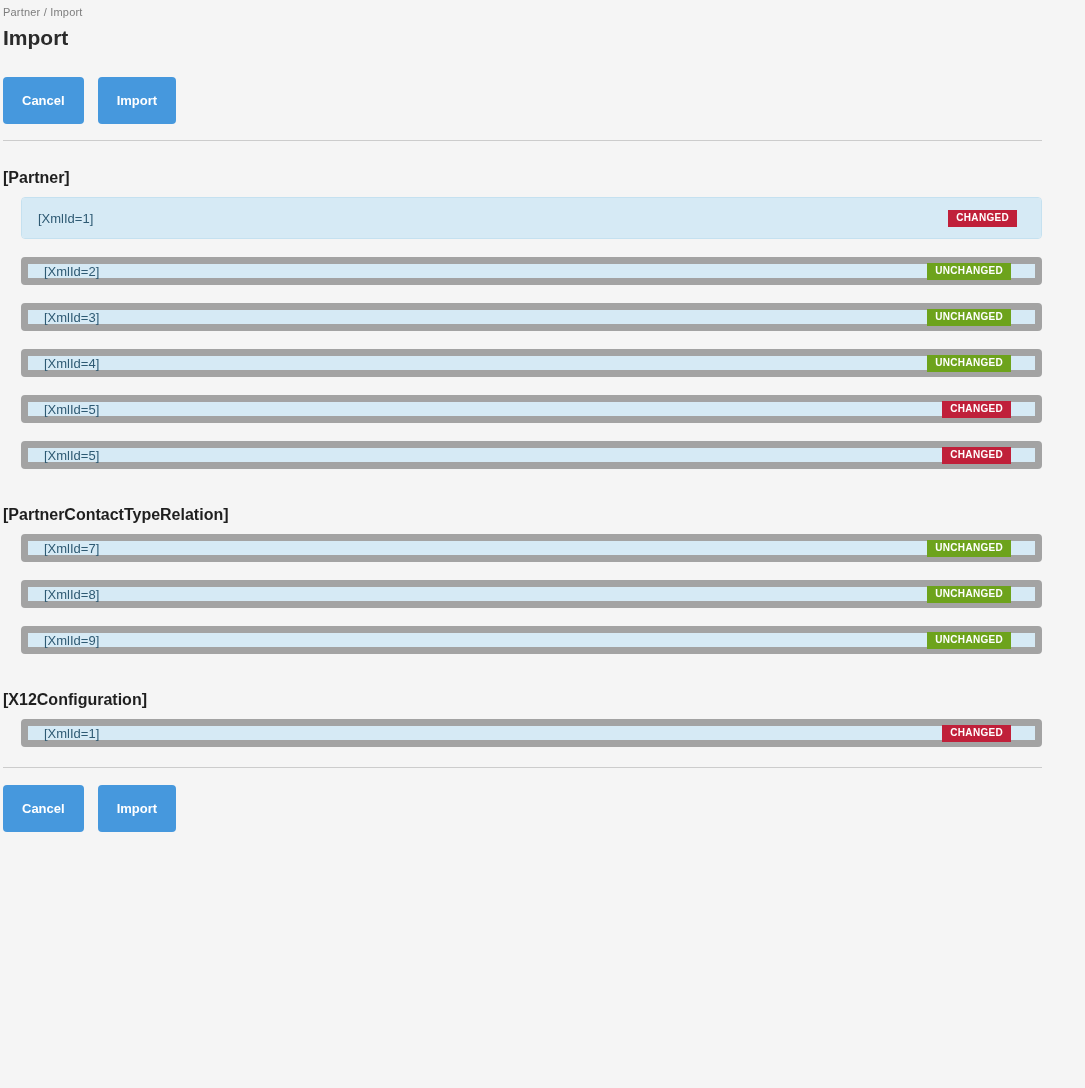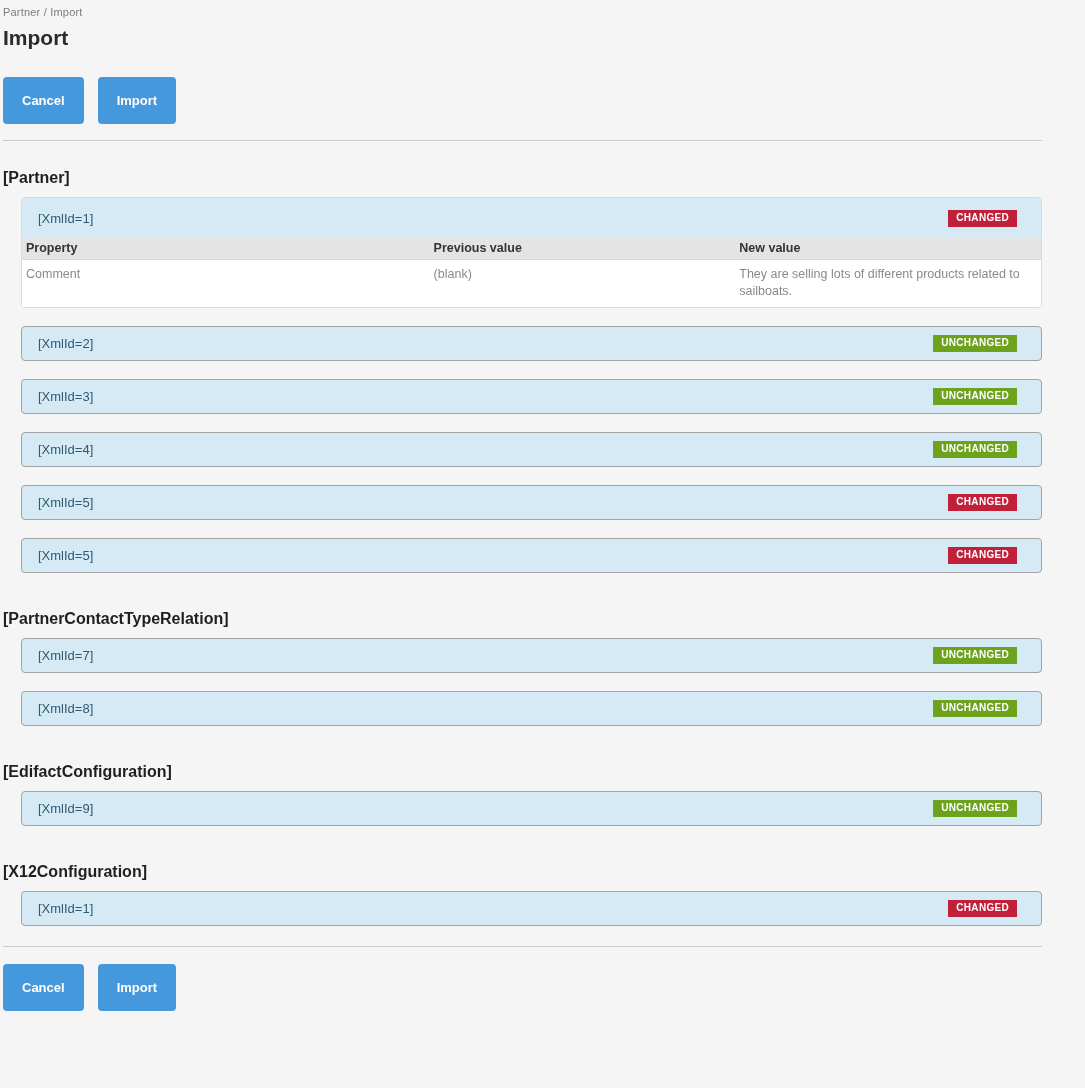--- a/index.html
+++ b/index.html
@@ -58,27 +58,27 @@
   .section-entries { margin-left: 18px; }
 
   .entry-card { margin-bottom: 18px; }
   .entry-card.has-table {
     border: 1px solid #c5e1f0;
     border-radius: 4px;
     overflow: hidden;
     background: #ffffff;
   }
   .entry-bar {
-    height: 35px;
+    height: 28px;
     display: flex;
     align-items: center;
     justify-content: space-between;
     padding: 0 24px 0 16px;
     background: #d6eaf5;
-    border: 1px solid #a3a3a3;
+    border: 7px solid #a3a3a3;
     border-radius: 4px;
   }
   .entry-card.has-table .entry-bar {
     height: 40px;
     border: none;
     border-radius: 0;
   }
   .entry-id {
     font-size: 13px;
     color: #2e5a73;
@@ -138,36 +138,20 @@
 
   <div>
   <div class="section">
     <div class="section-title">[Partner]</div>
     <div class="section-entries">
   <div class="entry-card has-table">
     <div class="entry-bar">
       <span class="entry-id">[XmlId=1]</span>
       <span class="status-badge" style="background: rgb(192, 32, 58);">CHANGED</span>
     </div>
-    <table class="changes-table">
-      <thead>
-                <tr>
-                  <th>Property</th>
-                  <th>Previous value</th>
-                  <th>New value</th>
-                </tr>
-              </thead>
-      <tbody>
-                <tr>
-                  <td>Comment</td>
-                  <td>(blank)</td>
-                  <td>They are selling lots of different products related to sailboats.</td>
-                </tr>
-              </tbody>
-    </table>
   </div>
 </div>
   </div>
 
   <div class="section">
     <div class="section-entries">
   <div class="entry-card">
     <div class="entry-bar">
       <span class="entry-id">[XmlId=2]</span>
       <span class="status-badge" style="background: rgb(109, 163, 28);">UNCHANGED</span>
@@ -228,21 +212,20 @@
     <div class="entry-bar">
       <span class="entry-id">[XmlId=8]</span>
       <span class="status-badge" style="background: rgb(109, 163, 28);">UNCHANGED</span>
     </div>
 
   </div>
 </div>
   </div>
 
   <div class="section">
-    <div class="section-title">[EdifactConfiguration]</div>
     <div class="section-entries">
   <div class="entry-card">
     <div class="entry-bar">
       <span class="entry-id">[XmlId=9]</span>
       <span class="status-badge" style="background: rgb(109, 163, 28);">UNCHANGED</span>
     </div>
 
   </div>
 </div>
   </div>

